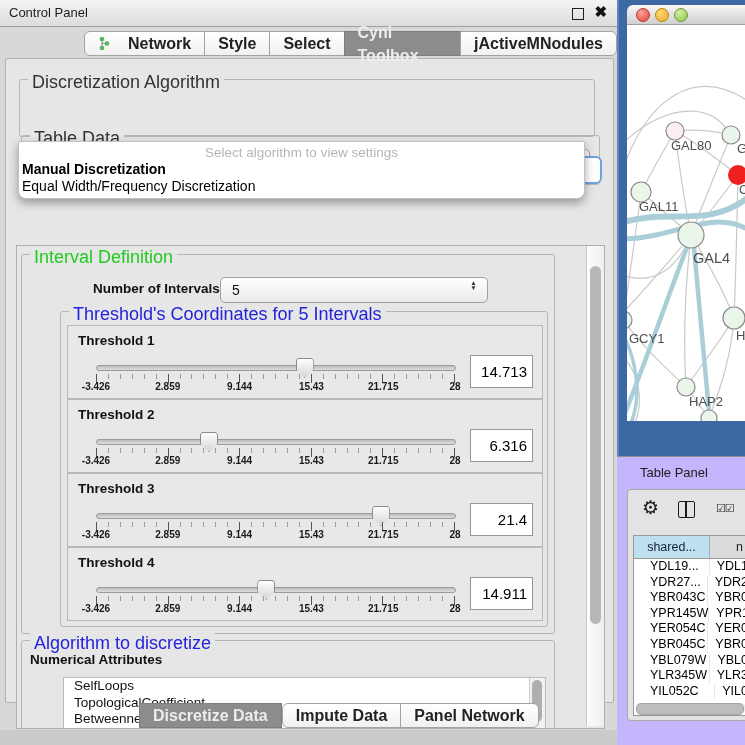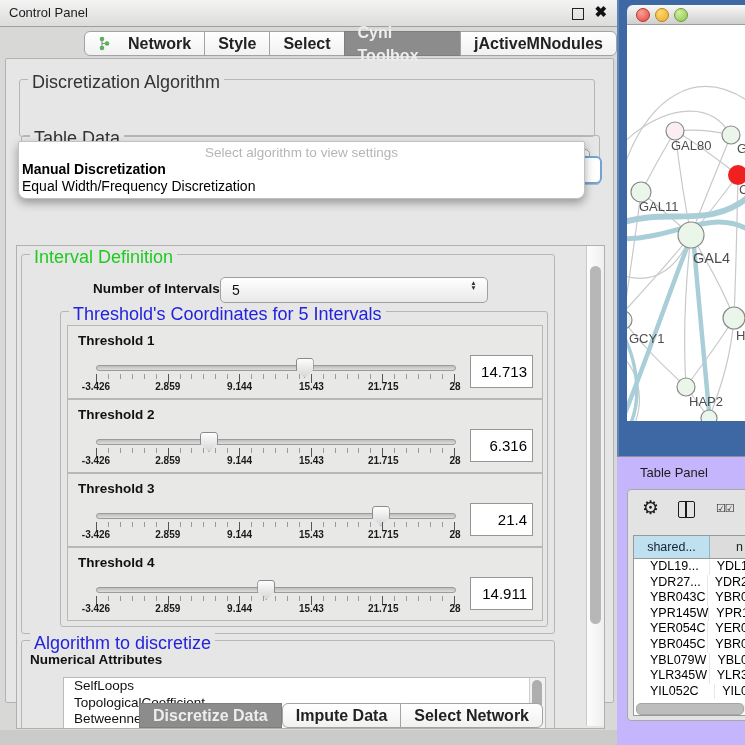--- a/index.html
+++ b/index.html
@@ -257,21 +257,21 @@
   </div>
 
   <div id="bottom-tabs">
     <div class="seg selected">
         <span>Discretize Data</span>
       </div>
     <div class="seg first">
         <span>Impute Data</span>
       </div>
     <div class="seg last">
-        <span>Select Network</span>
+        <span>Panel Network</span>
       </div>
   </div>
   <div id="cp-bottom-strip"></div>
 </div>
 
 <div id="right-region">
   <div id="net-desktop">
     <div id="net-window">
       <div id="net-titlebar">
         <span class="tl red"></span>

